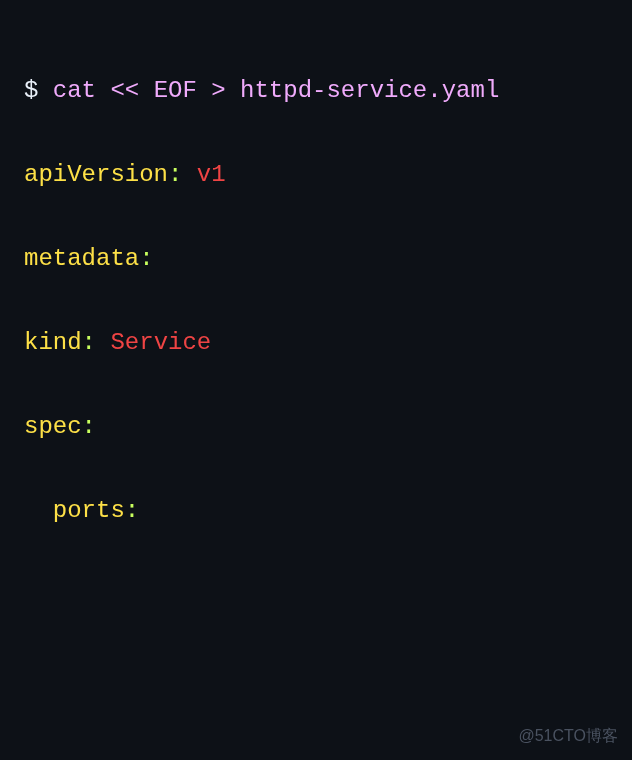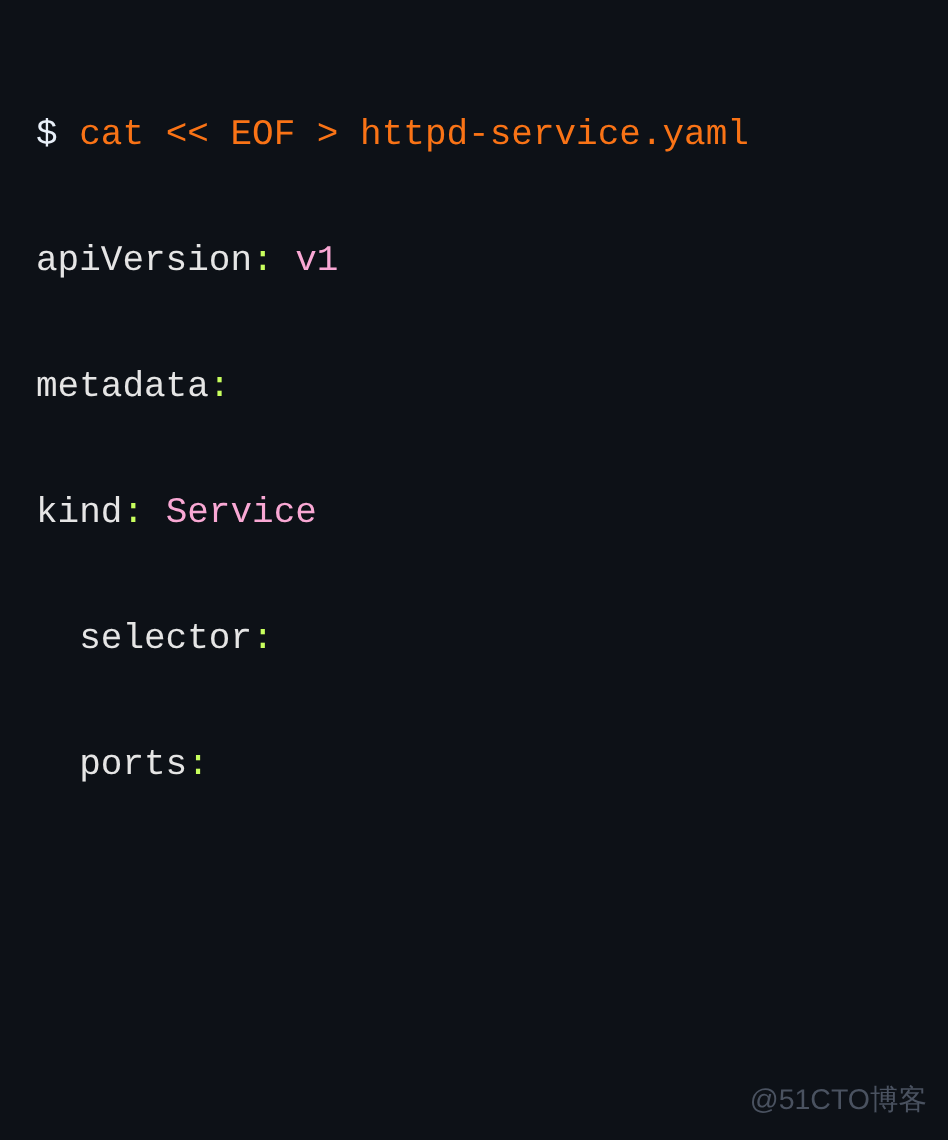--- a/index.html
+++ b/index.html
@@ -21,52 +21,52 @@
     }
     .code-block {
       color: #e8eff8;
       white-space: pre;
       font-weight: 400;
     }
     .prompt {
       color: #e8eff8;
     }
     .cmd {
-      color: #f97316;
+      color: #f0abfc;
     }
     .key {
-      color: #e5e5e5;
+      color: #fde047;
     }
     .colon {
       color: #c8ff5e;
     }
     .val {
-      color: #f9a8d4;
+      color: #ef4444;
     }
     .indent1 { display:inline-block; width: 2ch; }
     .indent2 { display:inline-block; width: 4ch; }
     .watermark {
       position: absolute;
       bottom: 10px;
       right: 14px;
-      font-size: 19px;
+      font-size: 16px;
       color: #4a5260;
       font-family: sans-serif;
     }
     .line { display:block; }
   </style>
 </head>
 <body>
 
 <div class="code-block">
 <span class="line"><span class="prompt">$ </span><span class="cmd">cat &lt;&lt; EOF &gt; httpd-service.yaml</span></span>
 <span class="line"><span class="key">apiVersion</span><span class="colon">:</span> <span class="val">v1</span></span>
 <span class="line"><span class="key">metadata</span><span class="colon">:</span></span>
 <span class="line"><span class="key">kind</span><span class="colon">:</span> <span class="val">Service</span></span>
-<span class="line"><span class="indent1"></span><span class="key">selector</span><span class="colon">:</span></span>
+<span class="line"><span class="key">spec</span><span class="colon">:</span></span>
 <span class="line"><span class="indent1"></span><span class="key">ports</span><span class="colon">:</span></span>
 
 
 
 
 
 
 
 </div>
 

